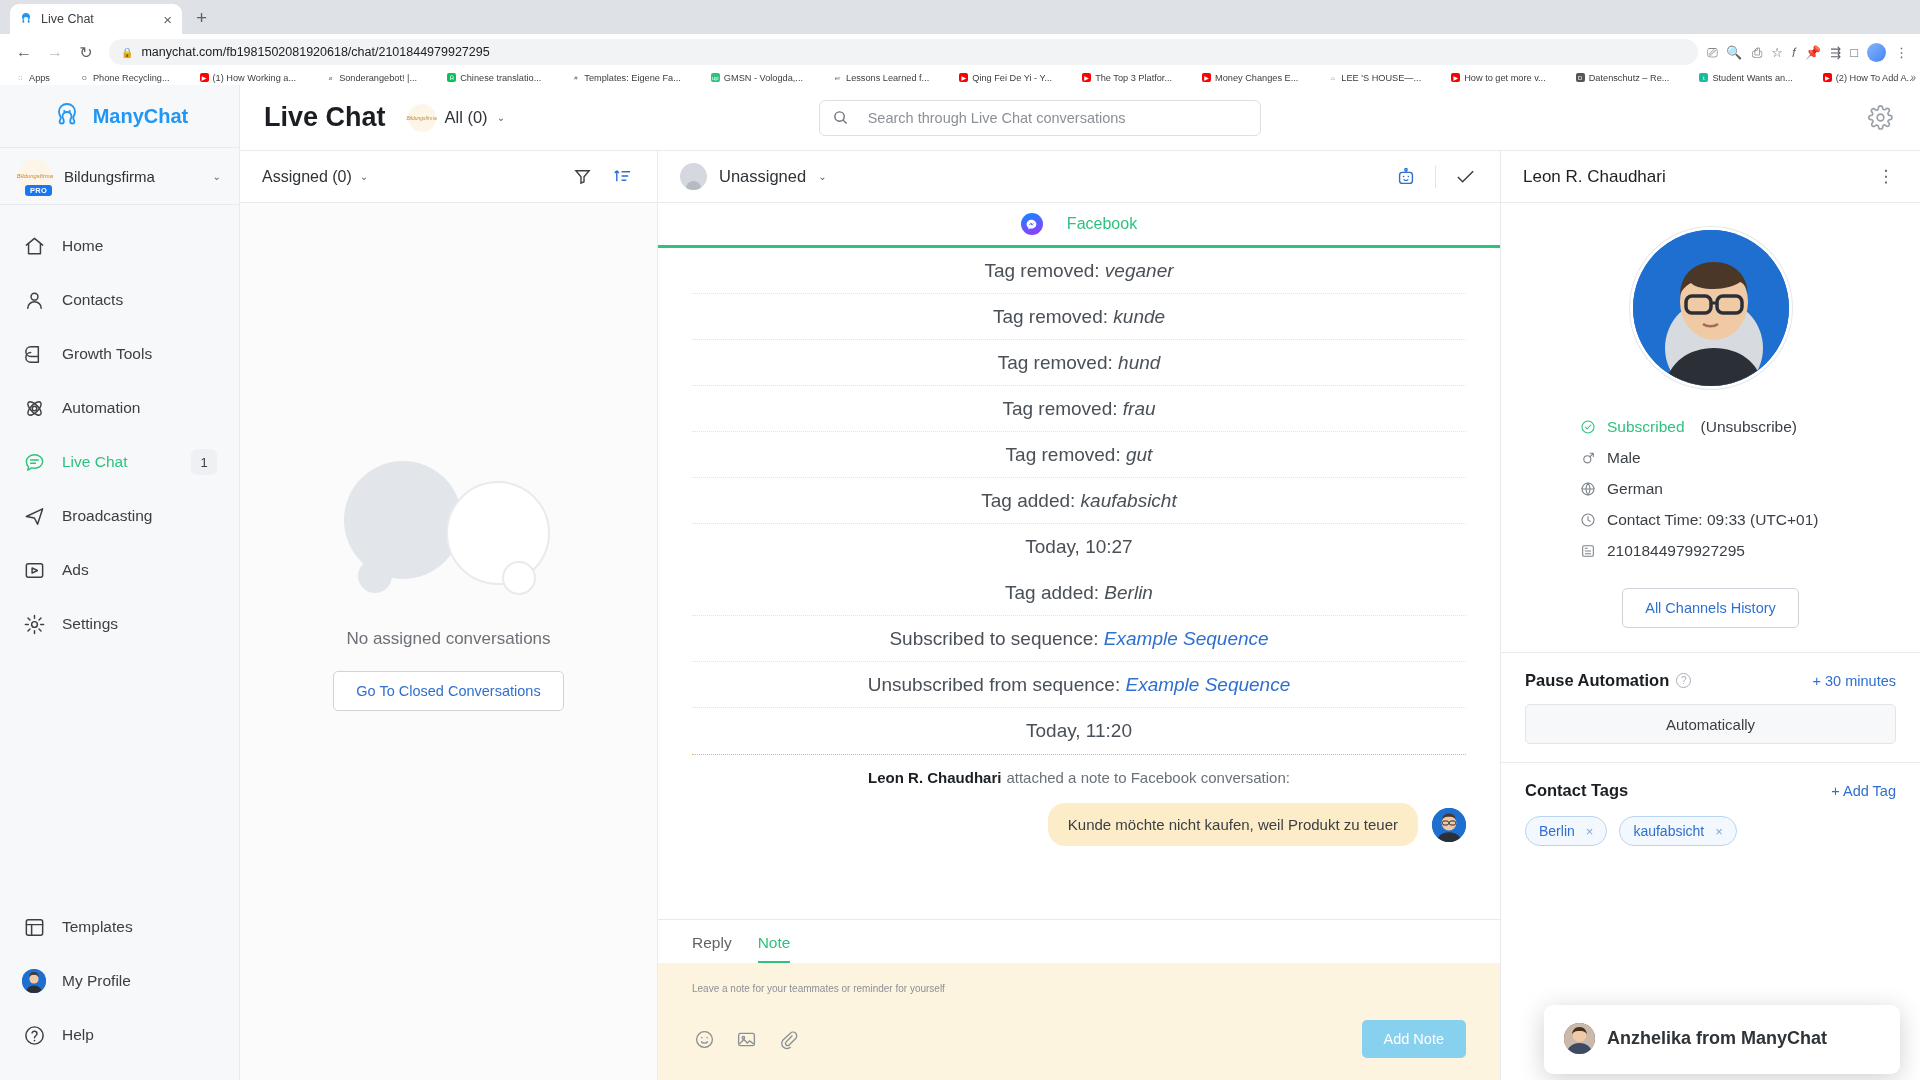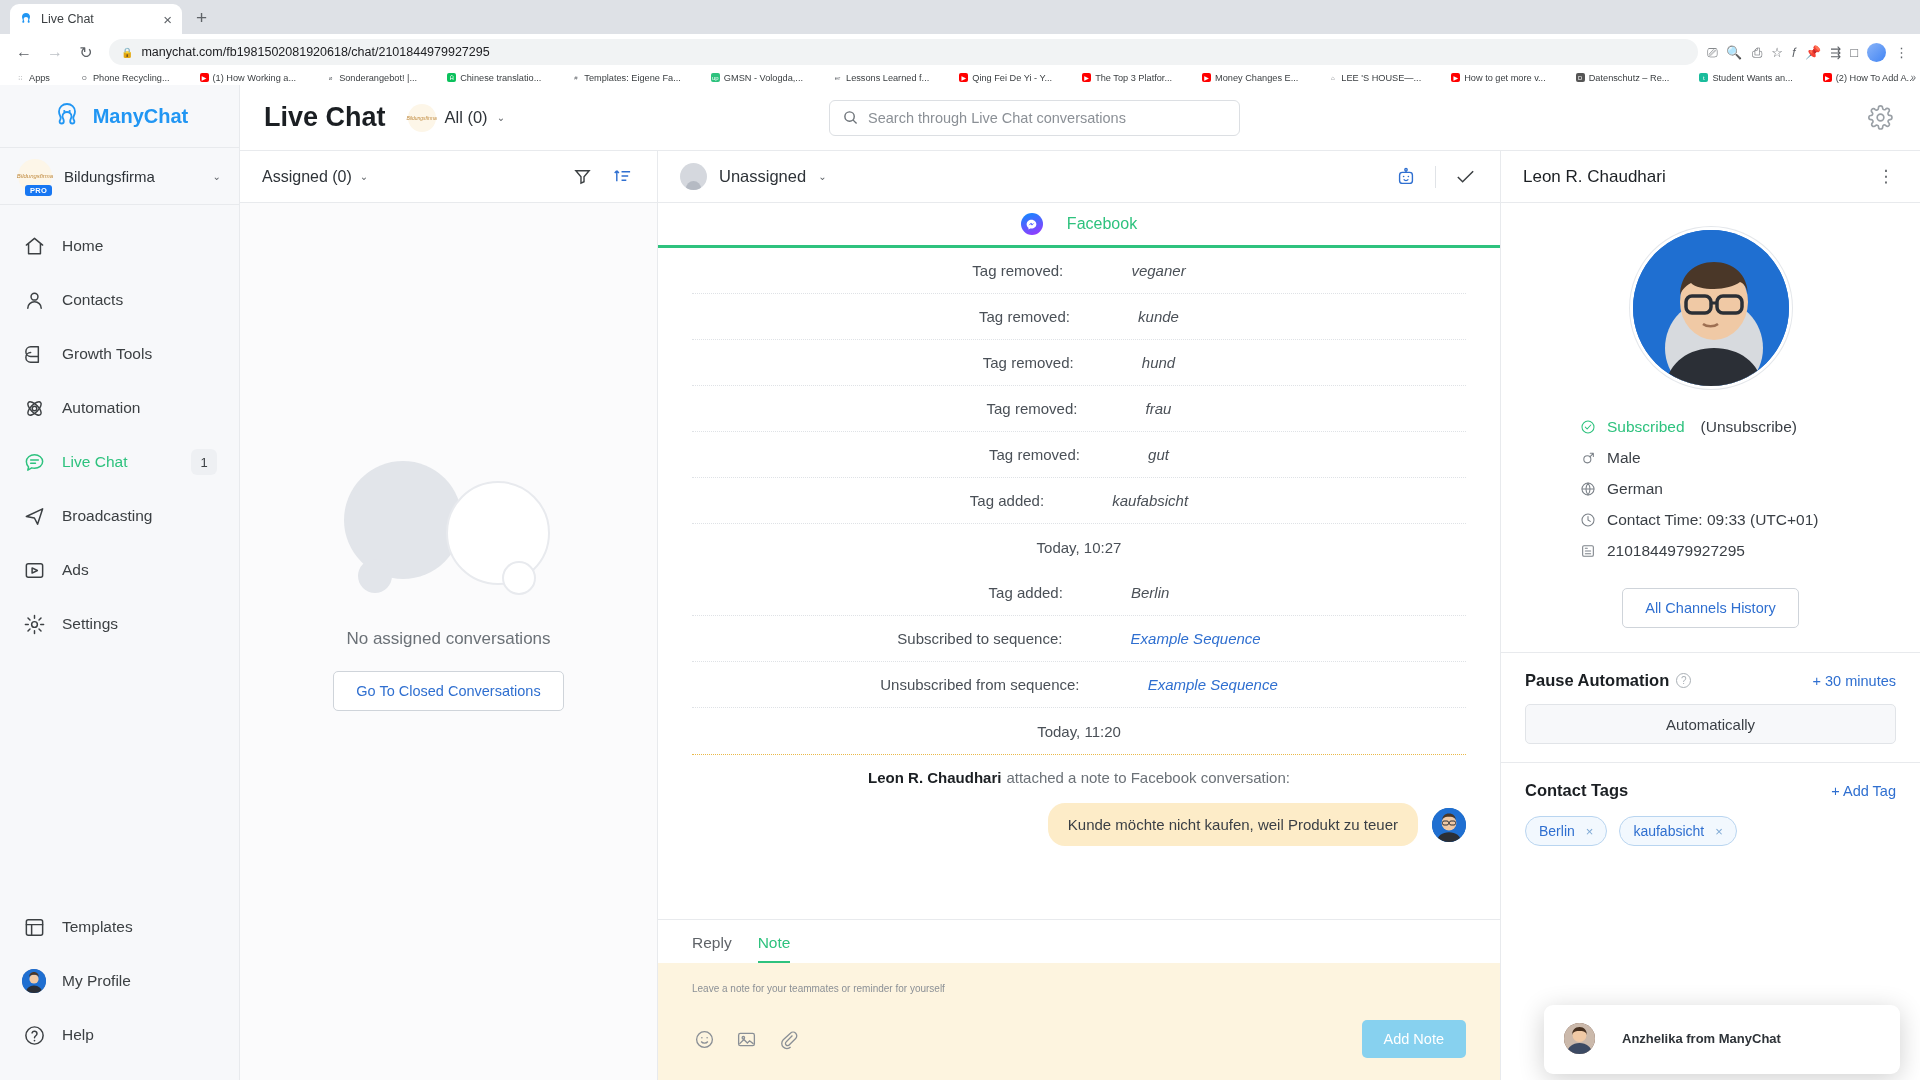--- a/index.html
+++ b/index.html
@@ -71,22 +71,22 @@
   .main { flex: 1; display: flex; flex-direction: column; min-width: 0; }
   .topbar { height: 66px; border-bottom: 1px solid #e8eaed; display: flex; align-items: center; padding: 0 24px; gap: 22px; background: #fff; }
   .page-title { font-size: 27px; font-weight: bold; color: #1b1f23; }
   .allsel { display: flex; align-items: center; gap: 9px; cursor: pointer; }
   .allsel-av { width: 28px; height: 28px; border-radius: 50%; background: #fdf6e8; display: flex; align-items: center; justify-content: center; }
   .allsel-av-txt { font-size: 5px; color: #c08a3e; font-style: italic; }
   .allsel-txt { font-size: 16.5px; color: #2e3338; }
   .allsel-caret { font-size: 10px; color: #5f6368; }
   .searchwrap { flex: 0 0 auto; margin: 0 auto; }
   .searchbox {
-    width: 411px; height: 36px; border: 1px solid #dcdfe3; border-radius: 6px;
-    display: flex; align-items: center; padding: 12px 13px; gap: 10px; background: #fff; cursor: text;
+    width: 442px; height: 36px; border: 1px solid #dcdfe3; border-radius: 6px;
+    display: flex; align-items: center; padding: 12px 13px; gap: 20px; background: #fff; cursor: text;
   }
   .searchbox input { border: none; outline: none; flex: 1; font-size: 14.5px; color: #2e3338; font-family: inherit; background: transparent; }
   .searchbox input::placeholder { color: #8b9096; }
   .gear { margin-left: auto; width: 30px; height: 30px; display: flex; align-items: center; justify-content: center; color: #9aa0a6; cursor: pointer; }
 
   .panes { flex: 1; display: flex; min-height: 0; }
 
   
   .convpane { width: 418px; flex: 0 0 418px; border-right: 1px solid #e8eaed; display: flex; flex-direction: column; background: #fbfbfc; }
   .convhead { height: 52px; border-bottom: 1px solid #e8eaed; display: flex; align-items: center; padding: 0 22px; gap: 14px; background: #fff; }
@@ -113,21 +113,21 @@
   .unassigned-txt { font-size: 16.5px; color: #2e3338; }
   .chathead-right { margin-left: auto; display: flex; align-items: center; gap: 16px; }
   .vdiv { width: 1px; height: 22px; background: #e0e3e7; }
 
   .channel-row { height: 42px; display: flex; align-items: center; justify-content: center; gap: 24px; }
   .fb-ico { width: 22px; height: 22px; border-radius: 50%; background: linear-gradient(160deg,#0a8cff,#a033ff); display: flex; align-items: center; justify-content: center; }
   .channel-name { font-size: 16px; color: #2ec27e; }
   .green-rule { height: 3px; background: #2ec27e; margin: 0 0 0 0; }
 
   .feed { flex: 1; overflow: hidden; padding: 0; position: relative; }
-  .ev { height: 46px; display: flex; align-items: center; justify-content: center; border-bottom: 1px dotted #dfe2e6; margin: 0 34px; font-size: 15px; color: #4a5057; gap: 32px; }
+  .ev { height: 46px; display: flex; align-items: center; justify-content: center; border-bottom: 1px dotted #dfe2e6; margin: 0 34px; font-size: 19px; color: #4a5057; }
   .ev.noline { border-bottom: none; }
   .ev em { font-style: italic; }
   .ev a { color: #2f6fd0; font-style: italic; text-decoration: none; cursor: pointer; }
   .ev.gold { border-bottom: 1px dotted #e9b949; }
   .noteline { height: 44px; display: flex; align-items: center; justify-content: center; margin: 0 34px; font-size: 15px; color: #6b7177; }
   .noteline b { color: #1b1f23; font-weight: bold; margin-right: 5px; }
   .noterow { display: flex; align-items: center; justify-content: flex-end; gap: 14px; margin: 4px 34px 0 34px; }
   .notebubble { background: #fdecc8; border-radius: 17px; padding: 13px 20px; font-size: 15px; color: #3a3f45; max-width: 420px; }
   .note-av { width: 34px; height: 34px; border-radius: 50%; background: #2b6cb0; flex: 0 0 34px; overflow: hidden; }
 
@@ -180,21 +180,21 @@
     position: absolute; right: 20px; bottom: 6px; width: 356px;
     background: #fff; border-radius: 9px; box-shadow: 0 5px 26px rgba(0,0,0,.19);
     padding: 18px 20px 20px 20px;
   }
   .popup:before {
     content: ''; position: absolute; top: -7px; left: 14px; right: 14px; height: 9px;
     background: #fff; border-radius: 9px 9px 0 0; box-shadow: 0 -2px 10px rgba(0,0,0,.07); z-index: -1;
   }
   .pop-head { display: flex; align-items: center; gap: 12px; }
   .pop-av { width: 31px; height: 31px; border-radius: 50%; background: #6b4a3a; flex: 0 0 31px; overflow: hidden; }
-  .pop-from { font-size: 13px; color: #2e3338; font-weight: bold; margin-left: 15px; }
+  .pop-from { font-size: 18px; color: #2e3338; font-weight: bold; }
   .pop-body { margin-top: 14px; font-size: 14.8px; line-height: 1.45; color: #3a3f45; }
 </style>
 </head>
 <body>
 
 <div class="page">
 
   <div class="browser">
 
     <div class="tabstrip">

